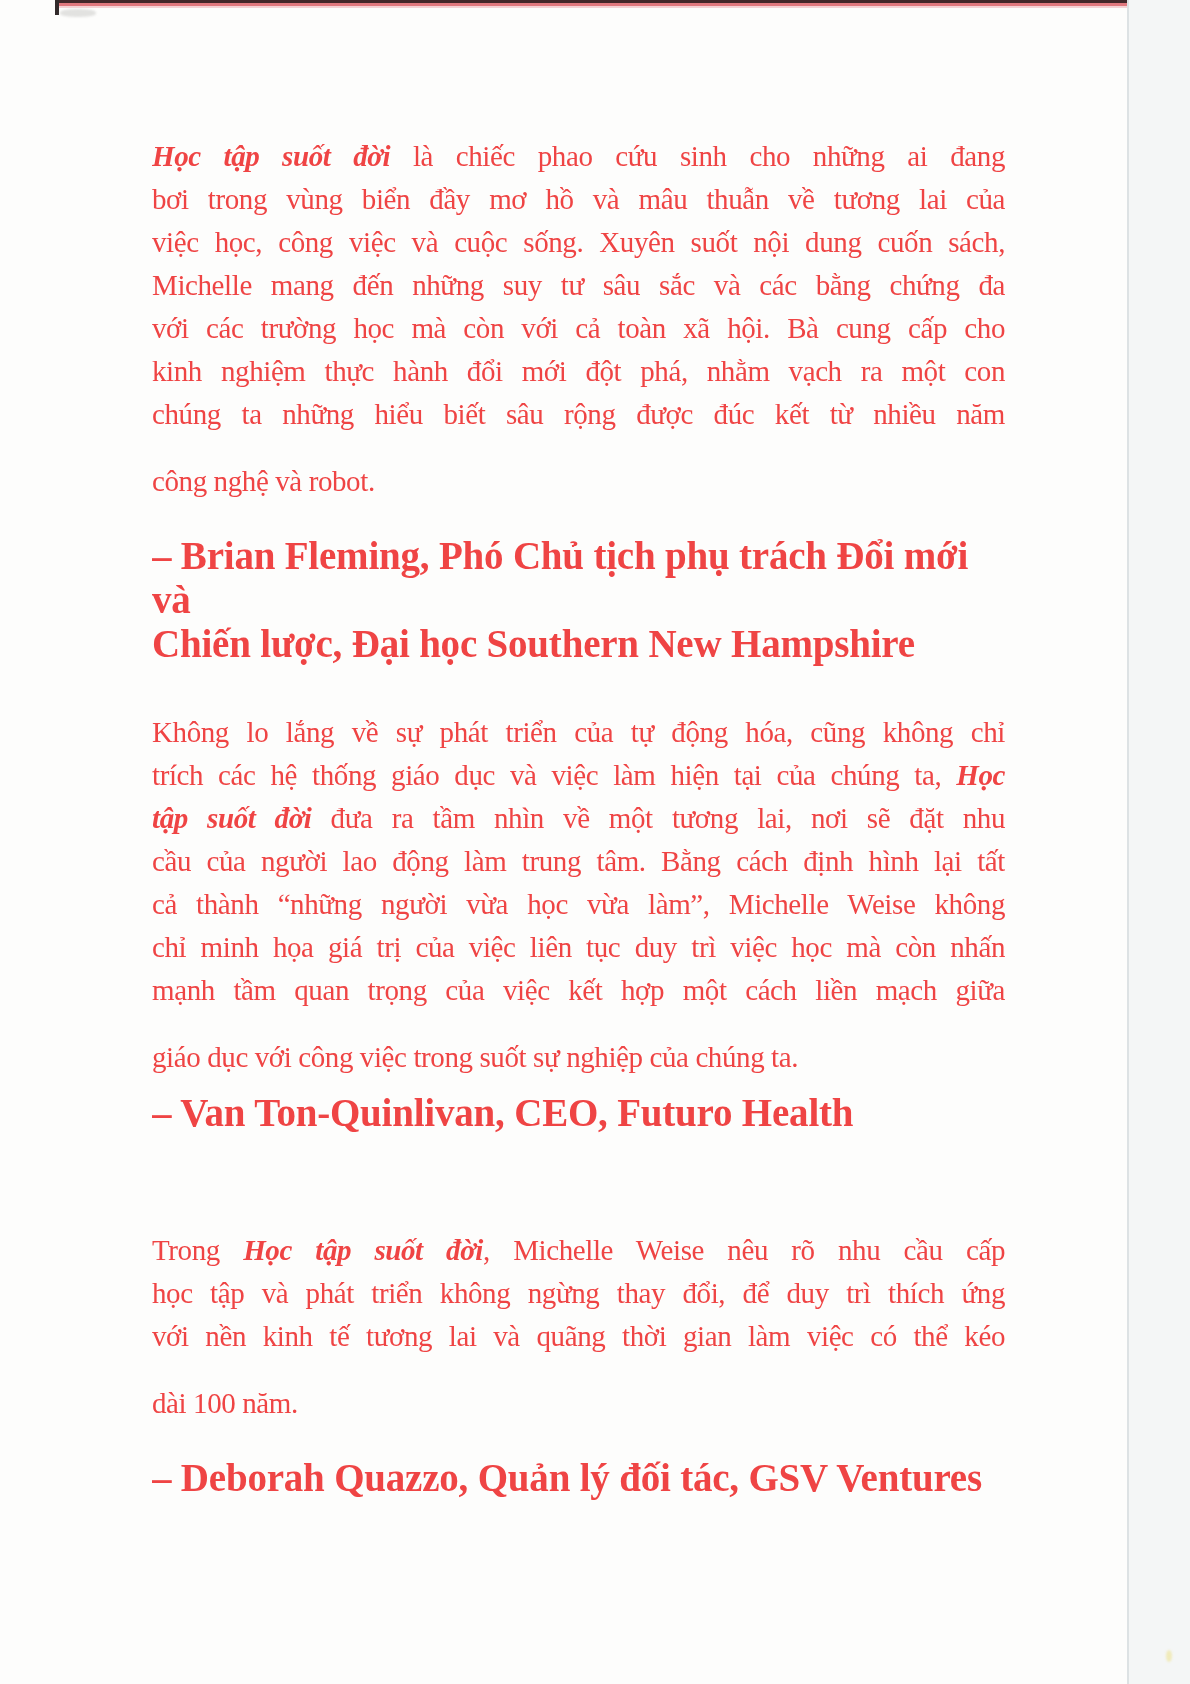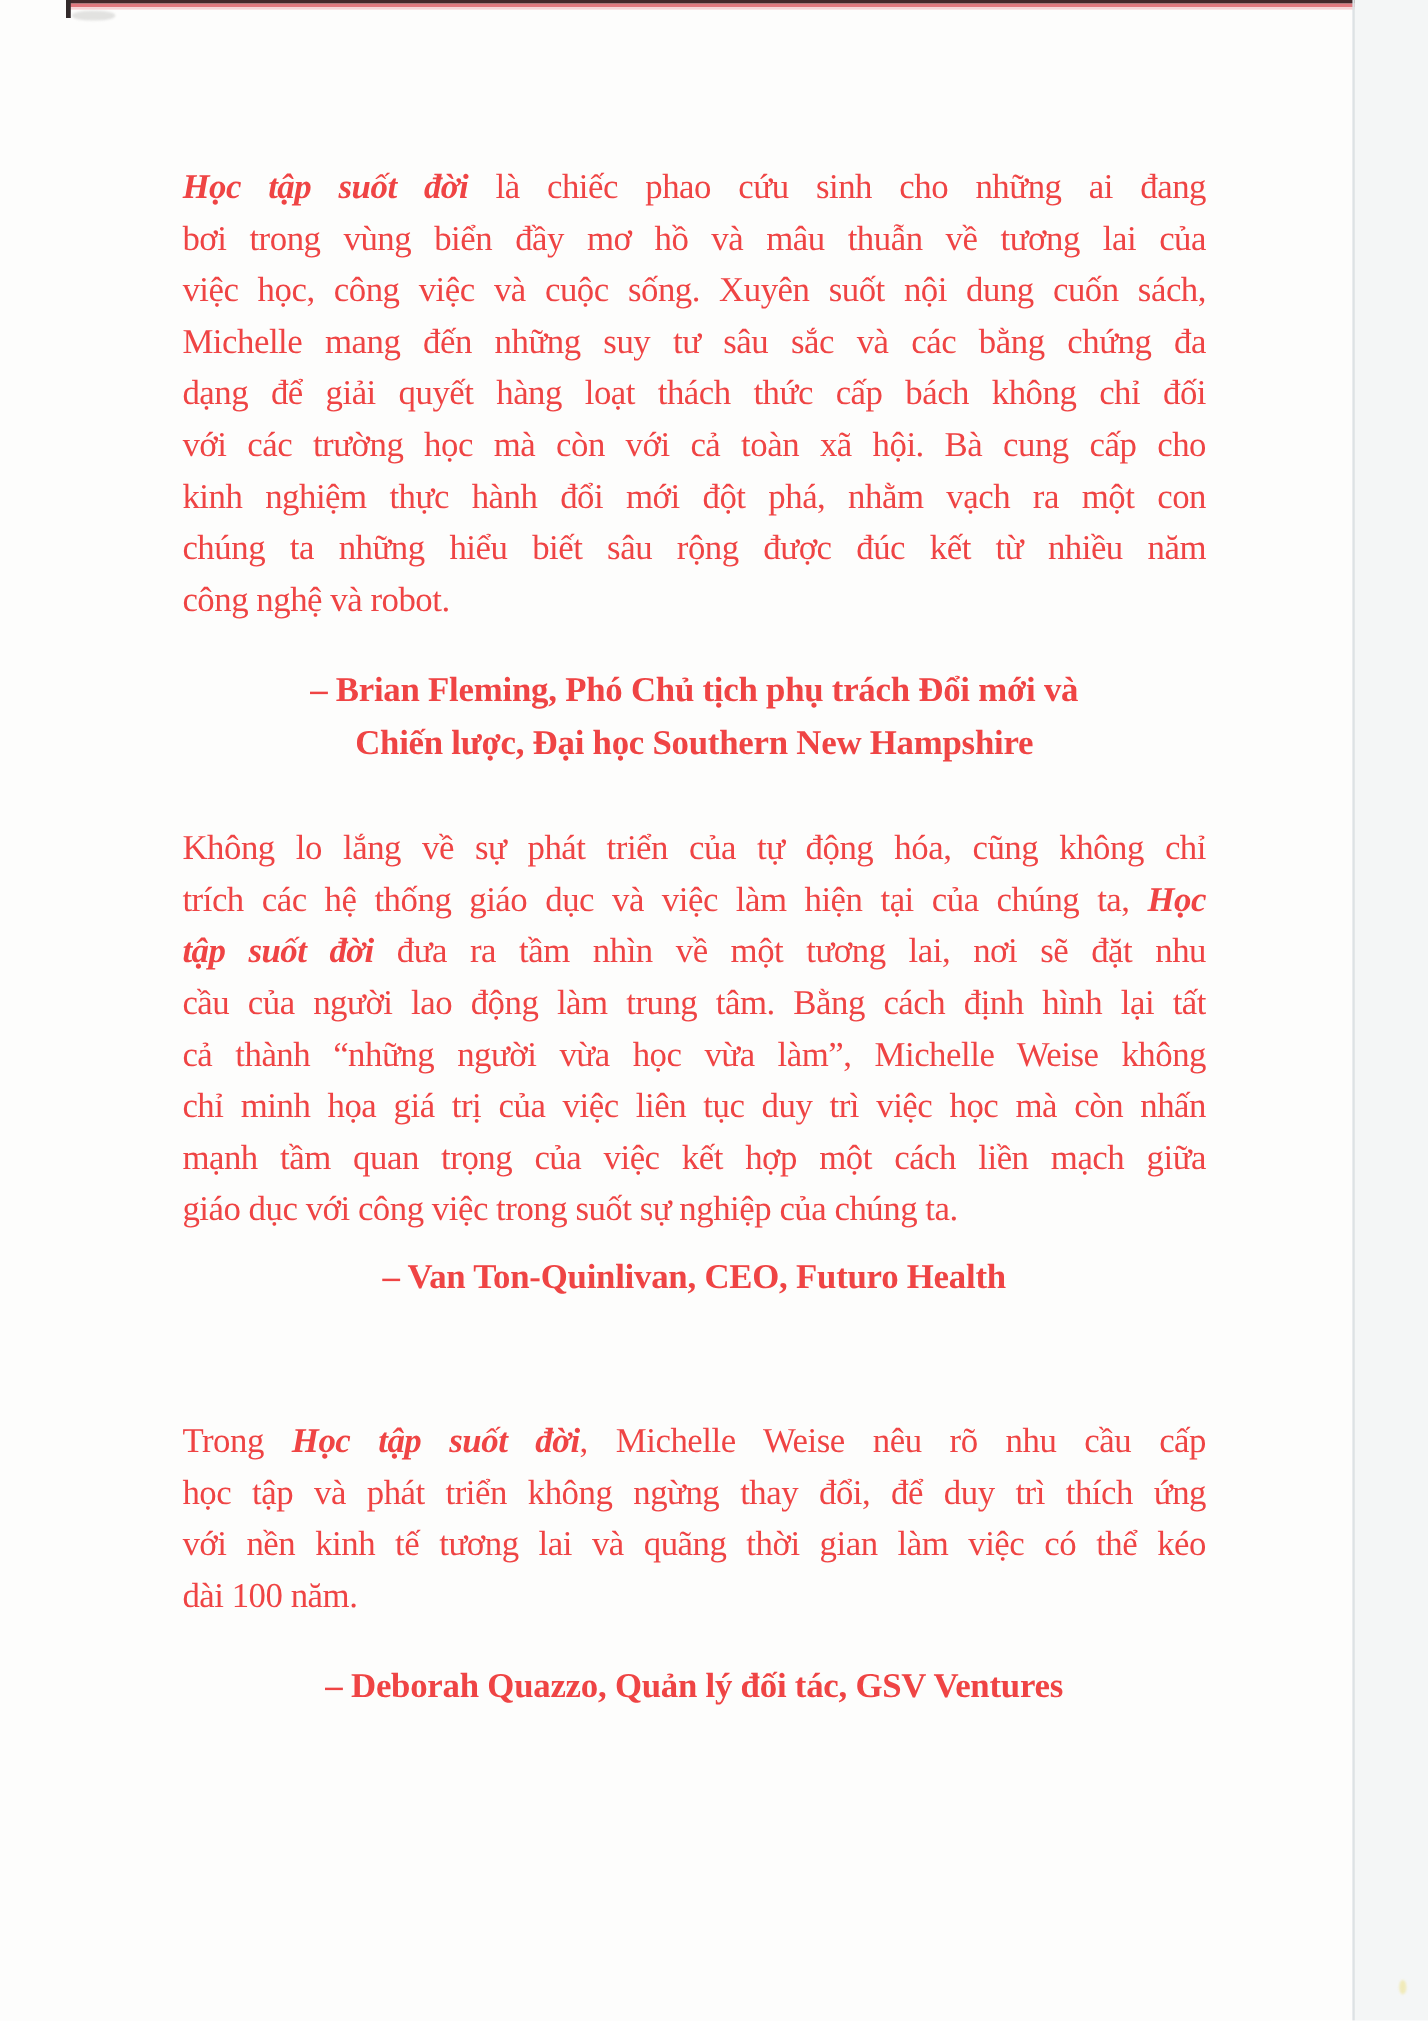--- a/index.html
+++ b/index.html
@@ -26,24 +26,24 @@
   .text-column{
     position:absolute;left:152px;top:0;width:853px;height:100%;
     overflow:hidden;color:#ef4444;
   }
   .line{
     font-size:29px;line-height:43px;height:43px;
     letter-spacing:-0.4px;
     text-align:justify;text-align-last:justify;
     white-space:normal;
   }
-  .line.last{text-align-last:left;}
+  .line.last{text-align-last:left;margin-top:24px;}
   .bi{font-weight:bold;font-style:italic;}
   .attribution{
-    text-align:center;font-weight:bold;font-size:29px;line-height:44px;
+    text-align:left;font-weight:bold;font-size:39px;line-height:44px;
     letter-spacing:-0.2px;
   }
   .quote-0 .para{margin-top:135px;}
   .quote-0 .attribution{margin-top:31px;}
   .quote-1 .para{margin-top:45px;}
   .quote-1 .attribution{margin-top:12px;}
   .quote-2 .para{margin-top:94px;}
   .quote-2 .attribution{margin-top:31px;}
 </style>
 </head>
@@ -61,21 +61,20 @@
   <div class="scan-edge-line"></div>
   <div class="scan-speck"></div>
 
   <main class="text-column" id="quotes-root">
       <section class="quote quote-0">
         <div class="para">
           <div class="line"><span class="bi">Học tập suốt đời</span><span> là chiếc phao cứu sinh cho những ai đang</span></div>
           <div class="line"><span>bơi trong vùng biển đầy mơ hồ và mâu thuẫn về tương lai của</span></div>
           <div class="line"><span>việc học, công việc và cuộc sống. Xuyên suốt nội dung cuốn sách,</span></div>
           <div class="line"><span>Michelle mang đến những suy tư sâu sắc và các bằng chứng đa</span></div>
-          <div class="line"><span>dạng để giải quyết hàng loạt thách thức cấp bách không chỉ đối</span></div>
           <div class="line"><span>với các trường học mà còn với cả toàn xã hội. Bà cung cấp cho</span></div>
           <div class="line"><span>kinh nghiệm thực hành đổi mới đột phá, nhằm vạch ra một con</span></div>
           <div class="line"><span>chúng ta những hiểu biết sâu rộng được đúc kết từ nhiều năm</span></div>
           <div class="line last"><span>công nghệ và robot.</span></div>
         </div>
         <div class="attribution">
           <div class="att-line">– Brian Fleming, Phó Chủ tịch phụ trách Đổi mới và</div>
           <div class="att-line">Chiến lược, Đại học Southern New Hampshire</div>
         </div>
       </section>

